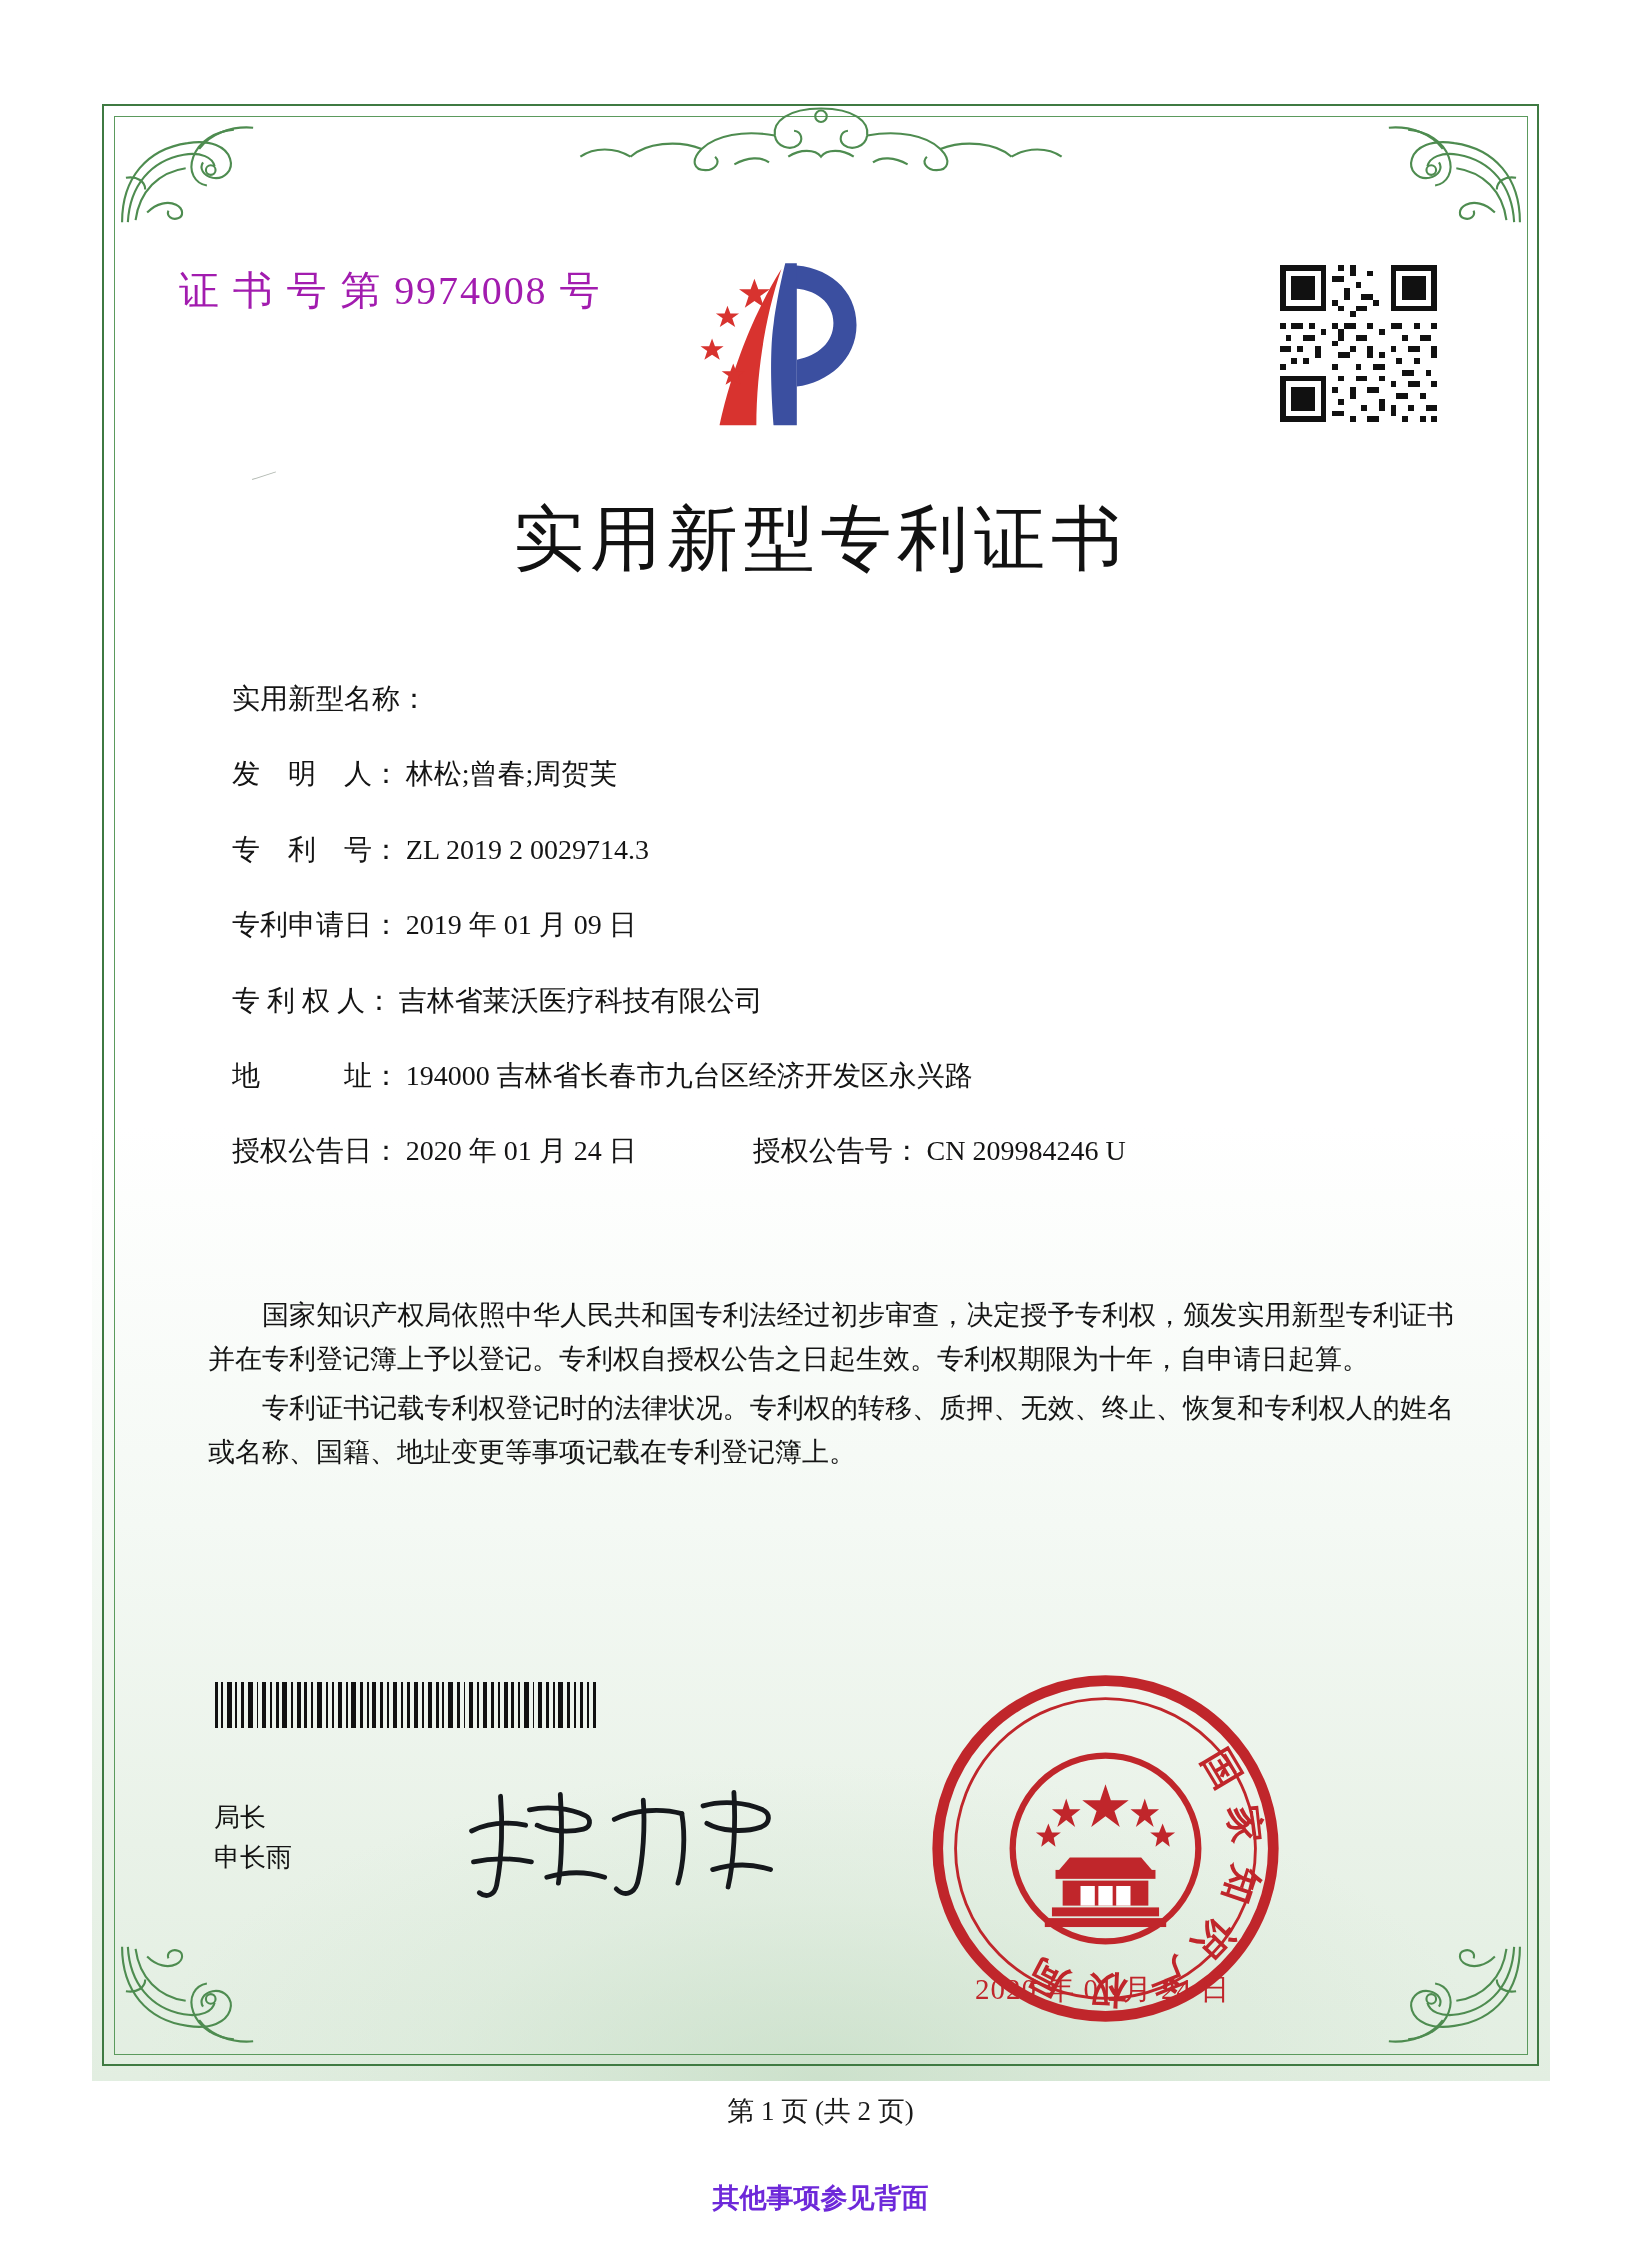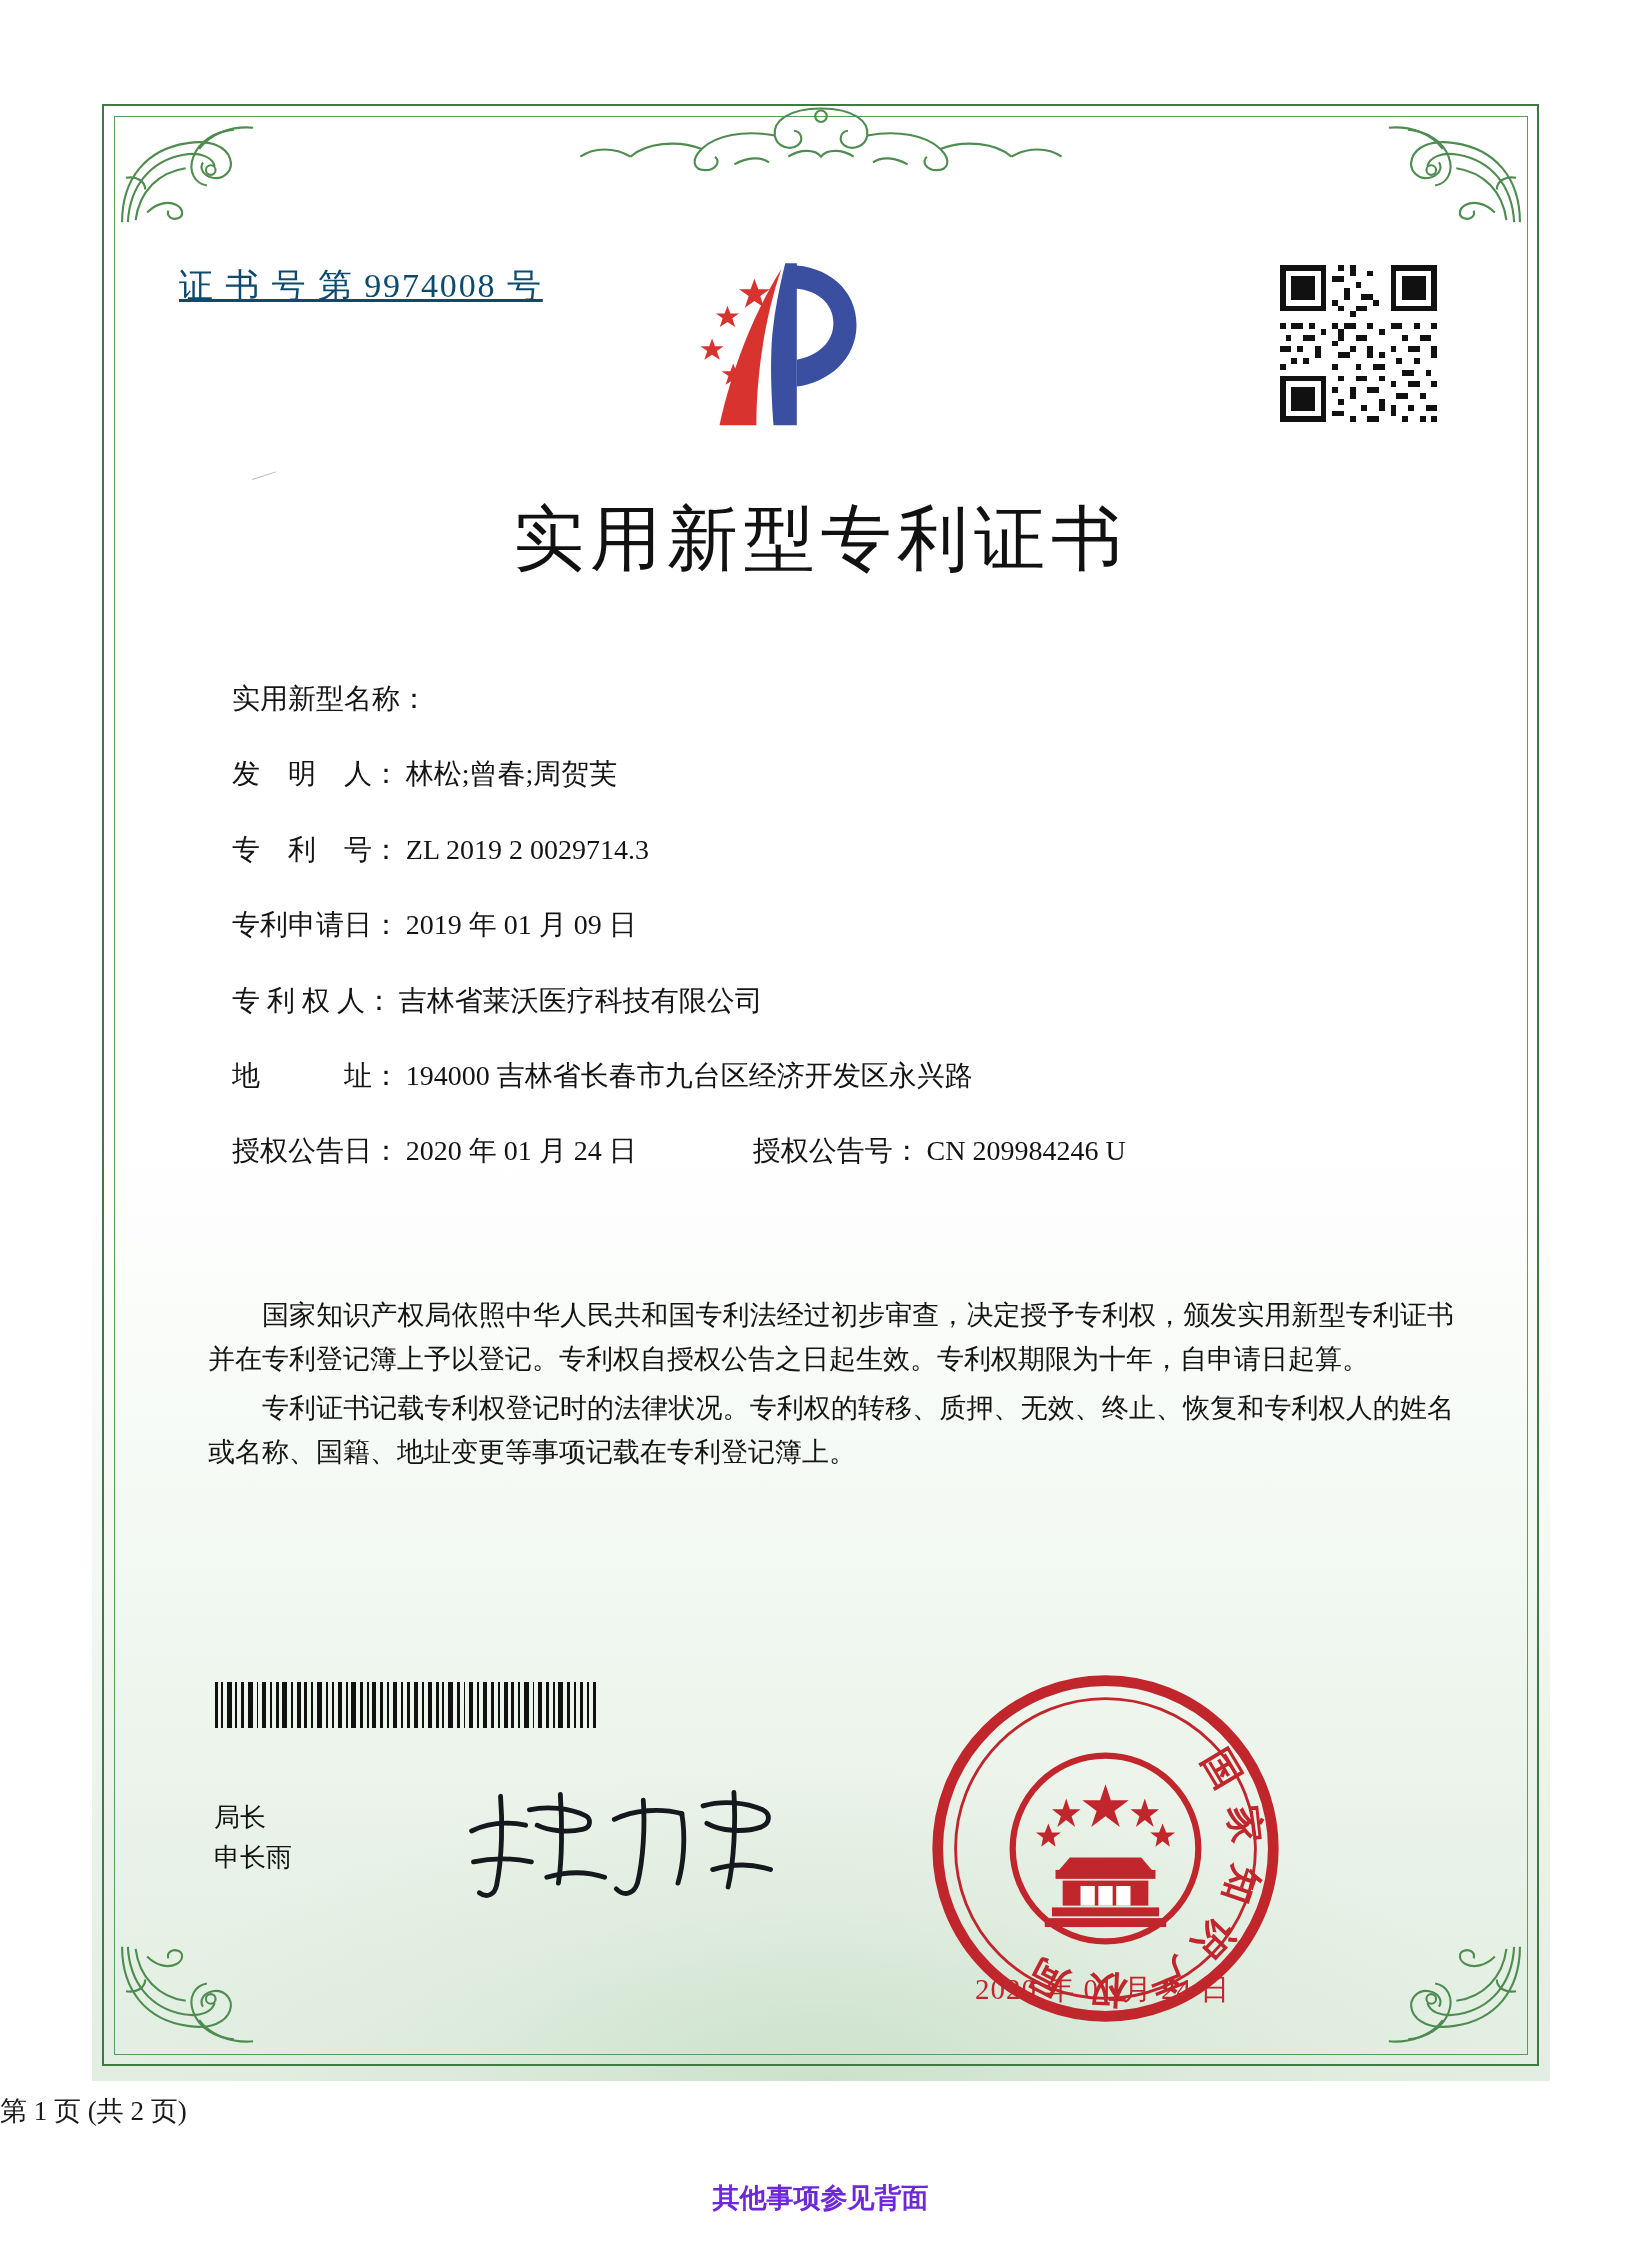--- a/index.html
+++ b/index.html
@@ -75,26 +75,25 @@
     height: 77px;
     color: #4e8c50;
   }
   .top-ornament svg { width: 100%; height: 100%; display: block; }
 
   
   .cert-no {
     position: absolute;
     left: 179px;
     top: 263px;
-    font-size: 34px;
+    font-size: 40px;
     letter-spacing: 1.9px;
-    color: #0c4a6e;
+    color: #a21caf;
     font-family: "Liberation Serif", serif;
     white-space: nowrap;
-    text-decoration: underline;
   }
 
   .emblem {
     position: absolute;
     left: 681px;
     top: 246px;
     width: 222px;
     height: 183px;
   }
   .emblem svg { width: 100%; height: 100%; display: block; }
@@ -219,21 +218,21 @@
     color: #c0262b;
     letter-spacing: 1px;
     white-space: nowrap;
   }
 
   
   .page-num {
     position: absolute;
     left: 0; right: 0;
     top: 2093px;
-    text-align: left;
+    text-align: center;
     font-size: 27px;
     color: #1a1a1a;
   }
   .back-note {
     position: absolute;
     left: 0; right: 0;
     top: 2180px;
     text-align: center;
     font-size: 27px;
     color: #6d28d9;

